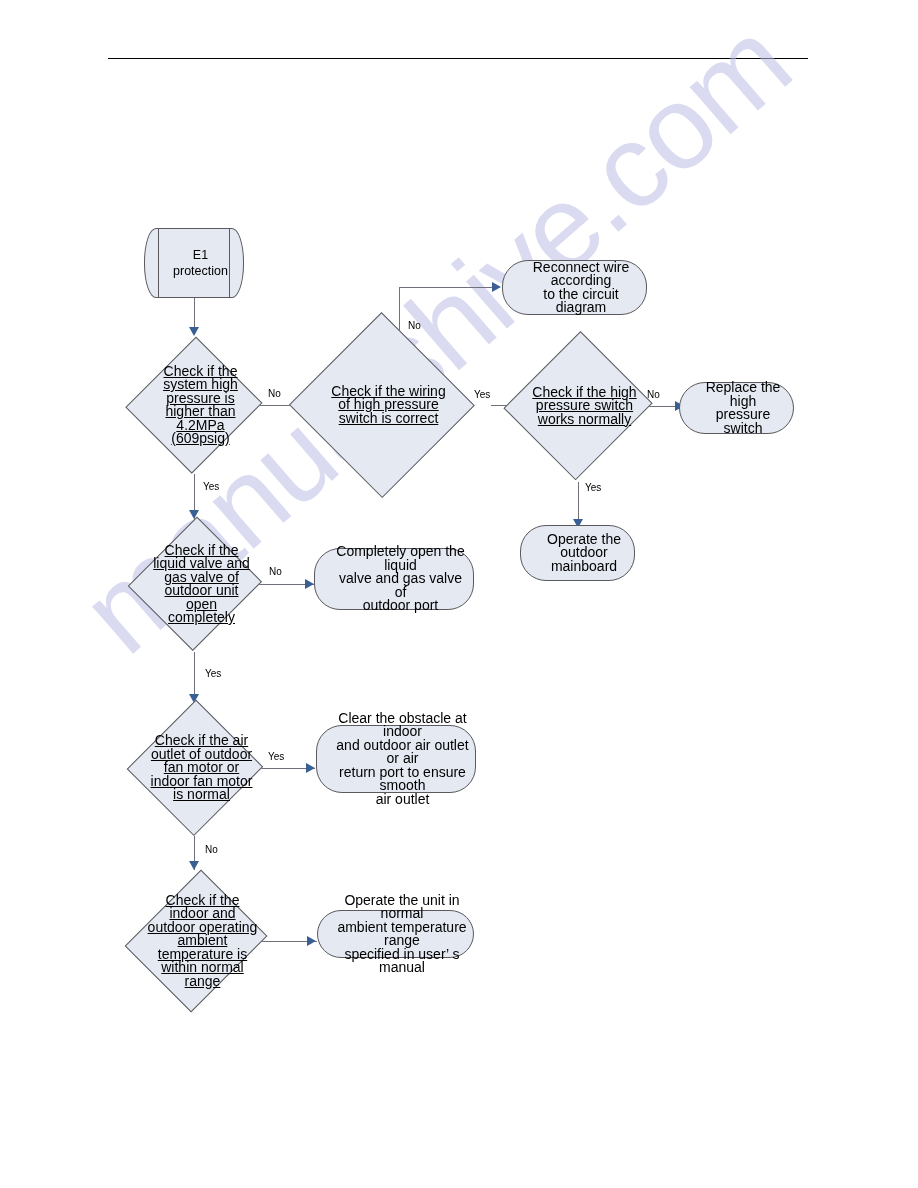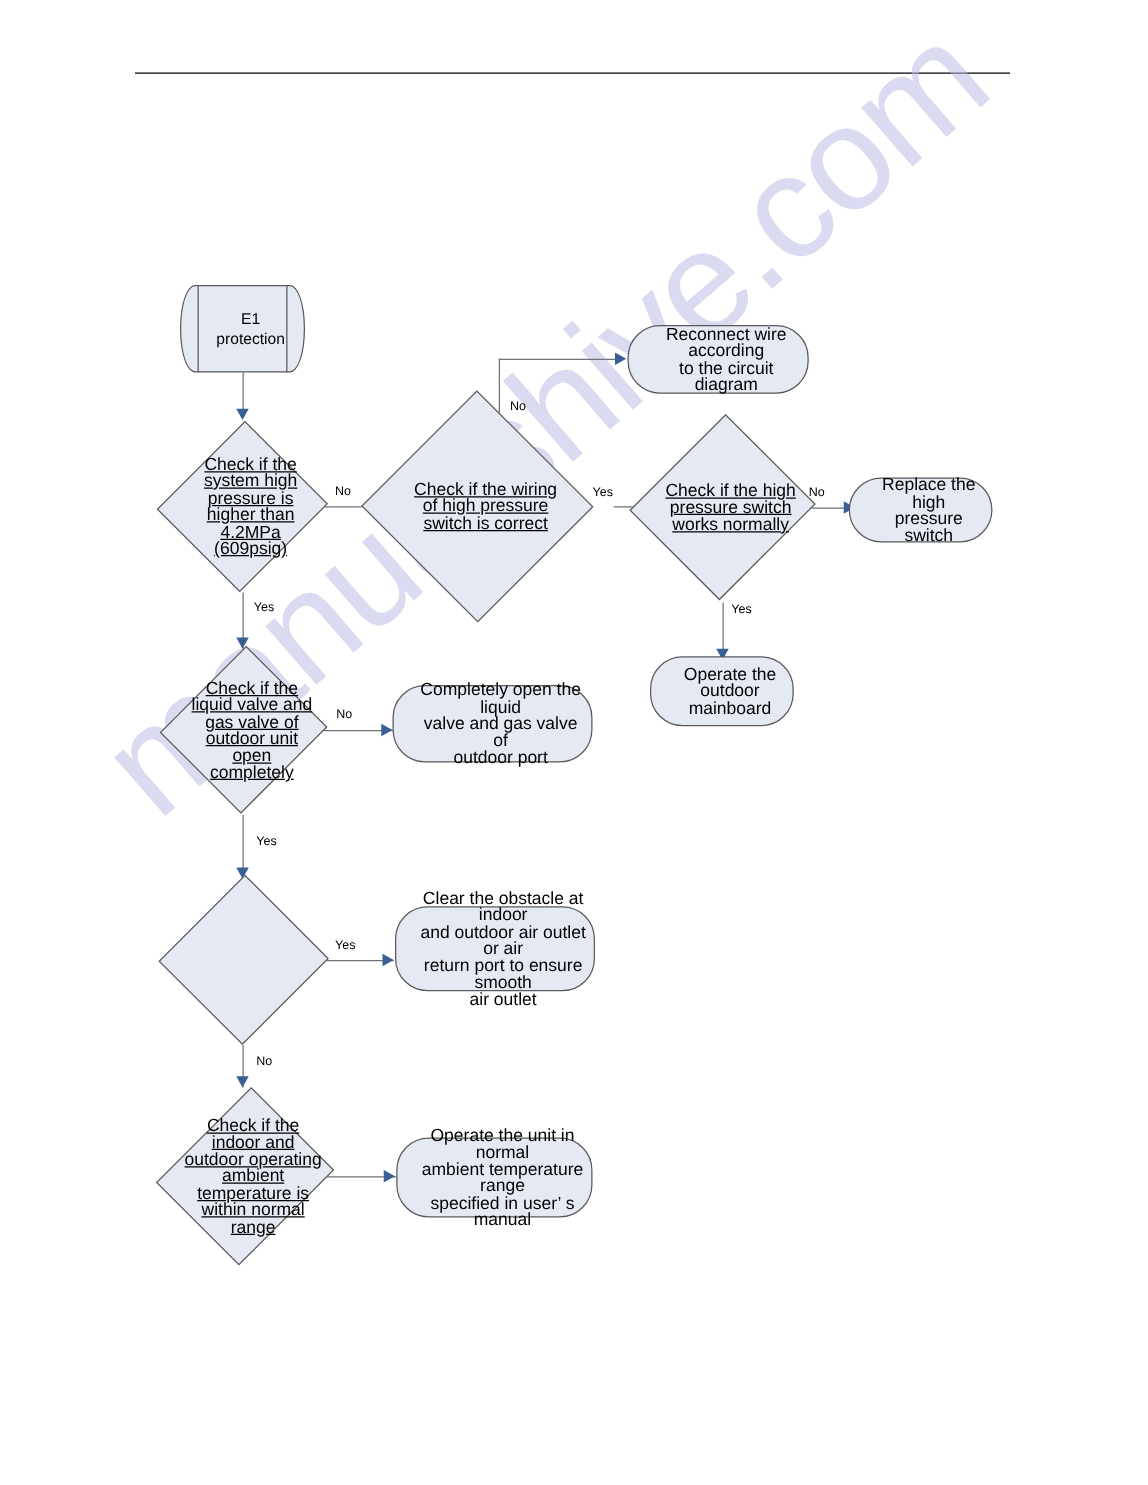--- a/index.html
+++ b/index.html
@@ -230,41 +230,46 @@
     </div>
 
     <div class="node process" style="left:314px; top:548px; width:160px; height:62px;">
       <span class="label">Completely open the liquid
 valve and gas valve of
 outdoor port</span>
     </div>
 
     <div class="node decision" style="left:129px; top:700px; width:132px; height:136px;">
       <span class="dia"></span>
+      <span class="label">Check if the air
+outlet of outdoor
+fan motor or
+indoor fan motor
+is normal</span>
     </div>
 
     <div class="node process" style="left:316px; top:725px; width:160px; height:68px;">
       <span class="label">Clear the obstacle at indoor
 and outdoor air outlet or air
 return port to ensure smooth
 air outlet</span>
     </div>
 
     <div class="node decision" style="left:131px; top:866px; width:130px; height:150px;">
       <span class="dia"></span>
       <span class="label">Check if the
 indoor and
 outdoor operating
 ambient
 temperature is
 within normal
 range</span>
     </div>
 
-    <div class="node process" style="left:317px; top:910px; width:157px; height:64px;">
+    <div class="node process" style="left:317px; top:910px; width:157px; height:48px;">
       <span class="label">Operate the unit in normal
 ambient temperature range
 specified in user’  s manual</span>
     </div>
 
     <div class="edge v" style="left:194px; top:298px; height:36px;"></div>
     <div class="arrow down" style="left:189px; top:327px;"></div>
 
     <div class="edge h" style="left:259px; top:405px; width:76px;"></div>
     <div class="arrow right" style="left:328px; top:400px;"></div>

